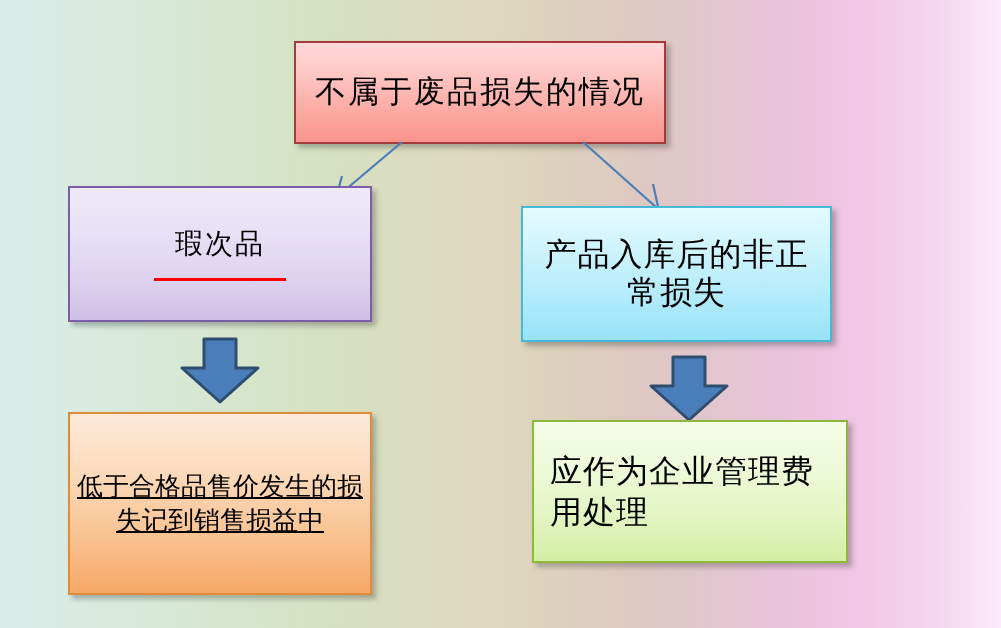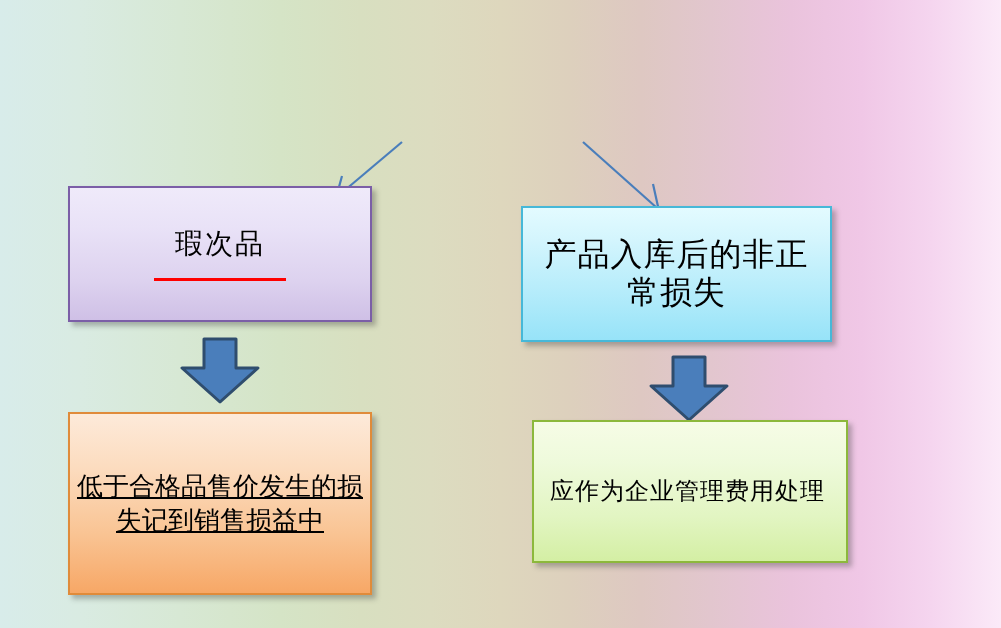--- a/index.html
+++ b/index.html
@@ -113,21 +113,21 @@
   }
 
   
   #node-admin-expense {
     left: 532px;
     top: 420px;
     width: 316px;
     height: 143px;
     border: 2px solid #8cb83c;
     background: linear-gradient(to bottom, #f6fce6 0%, #eefadb 30%, #e2f5c2 68%, #d4efa4 100%);
-    font-size: 24px;
+    font-size: 32px;
     letter-spacing: 1px;
     justify-content: flex-start;
     line-height: 1.28;
   }
   #node-admin-expense .label {
     text-align: left;
     padding-left: 16px;
   }
 
   
@@ -143,20 +143,23 @@
     position: absolute;
   }
   #arrow-defective { left: 176px; top: 336px; width: 88px; height: 70px; }
   #arrow-abnormal  { left: 645px; top: 354px; width: 88px; height: 70px; }
 </style>
 </head>
 <body>
 
 <div id="stage">
 
+  <div class="node" id="node-top">
+    <span class="label">不属于废品损失的情况</span>
+  </div>
 
   <svg class="connector" id="conn-left" viewBox="0 0 120 70">
     <line x1="112" y1="4" x2="48" y2="58" stroke="#4a7ebb" stroke-width="2.2"></line>
     <polyline points="70,56 46,60 52,38" fill="none" stroke="#4a7ebb" stroke-width="2.2"></polyline>
   </svg>
 
   <svg class="connector" id="conn-right" viewBox="0 0 120 82">
     <line x1="8" y1="4" x2="82" y2="70" stroke="#4a7ebb" stroke-width="2.2"></line>
     <polyline points="56,70 84,73 78,46" fill="none" stroke="#4a7ebb" stroke-width="2.2"></polyline>
   </svg>

